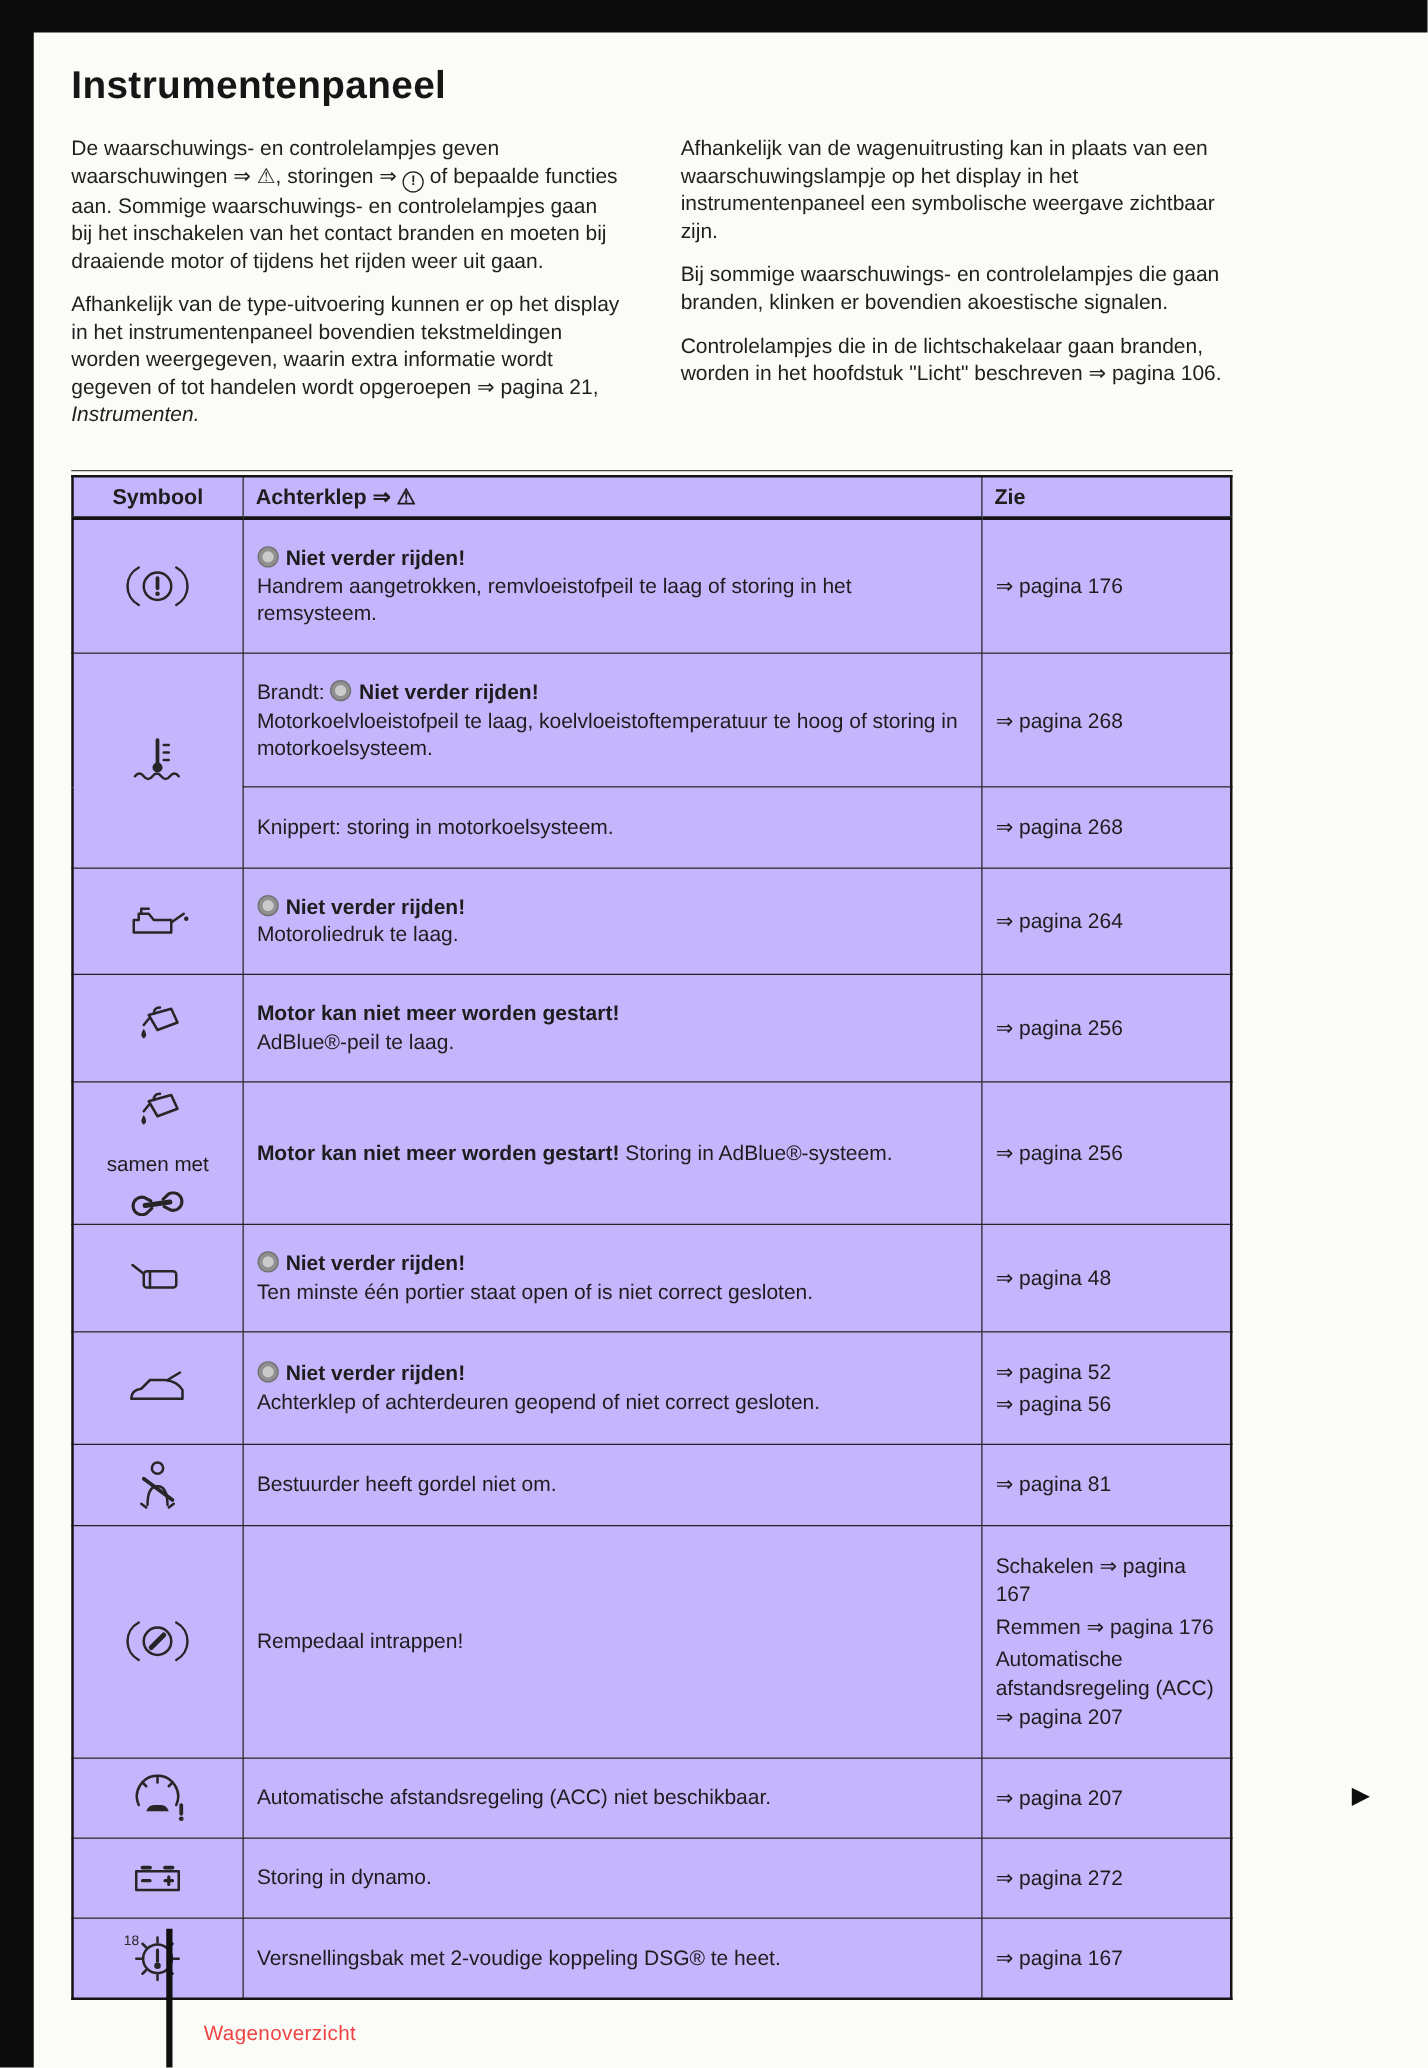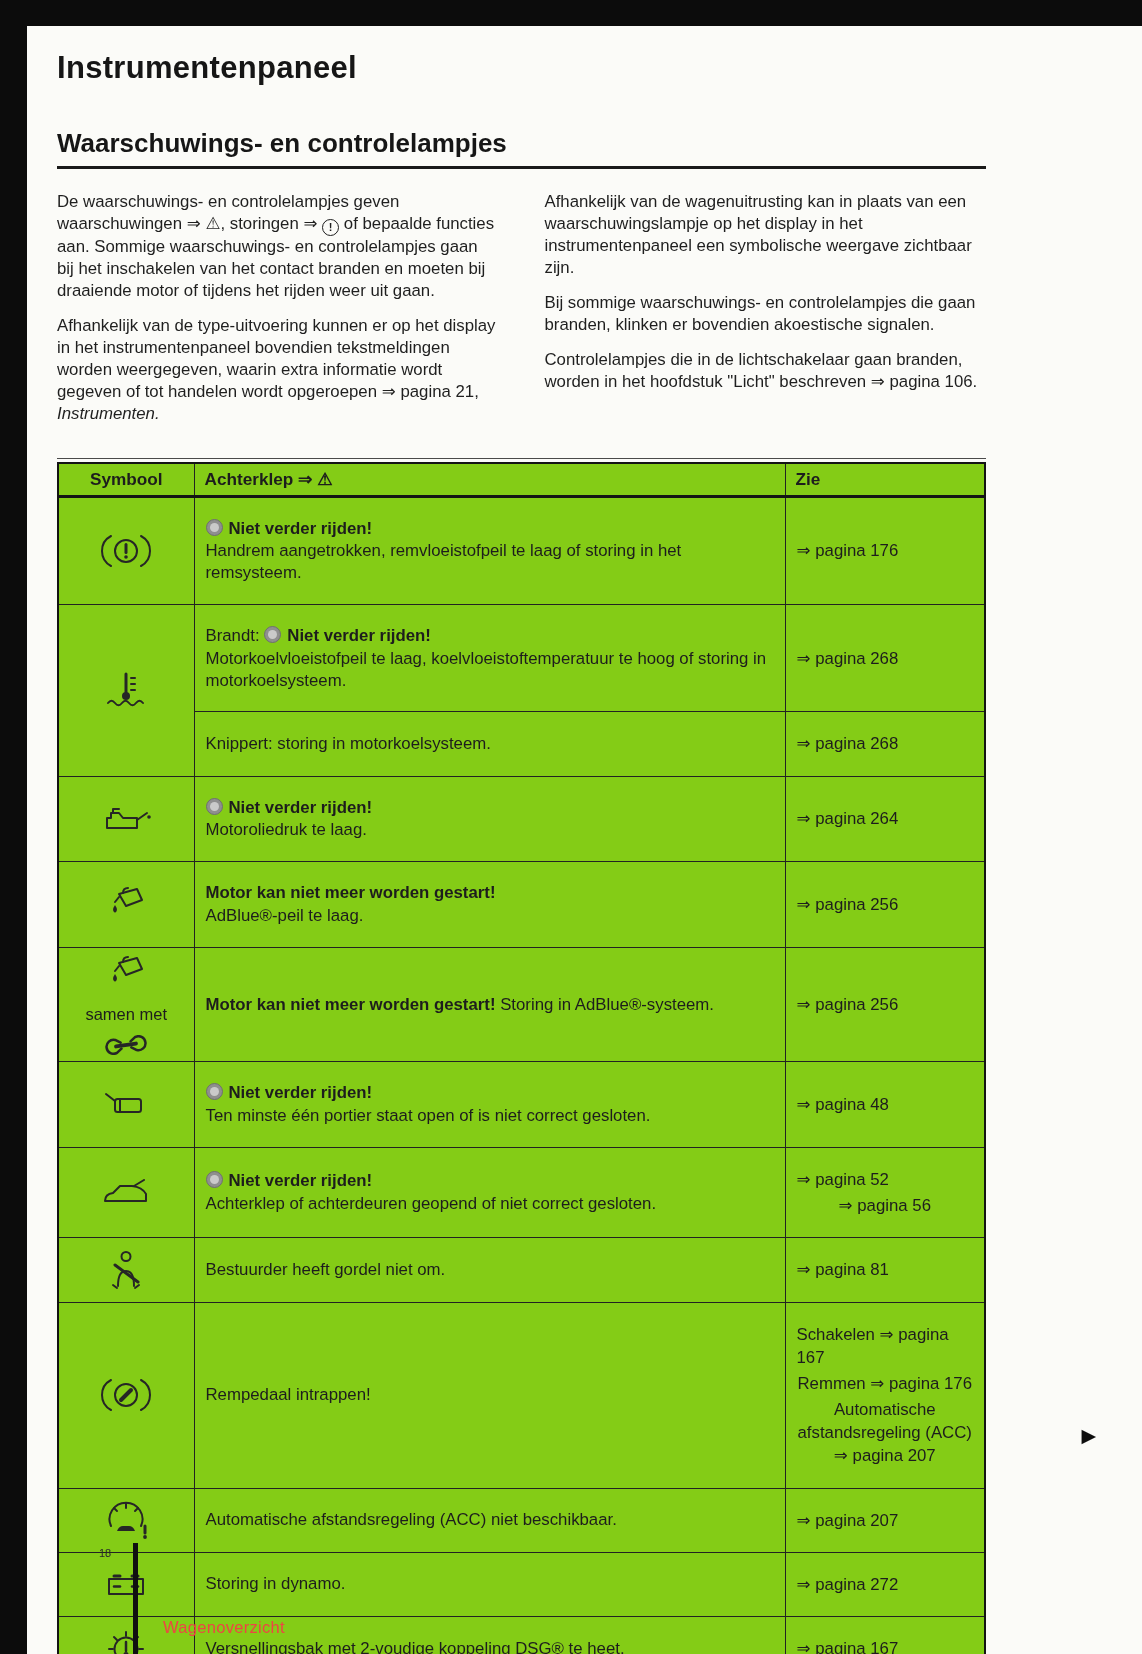--- a/index.html
+++ b/index.html
@@ -25,30 +25,30 @@
   .italic{font-style:italic;}
 
   .circ-excl{
     display:inline-flex;align-items:center;justify-content:center;
     width:15px;height:15px;border:1.6px solid #1d1d1d;border-radius:50%;
     font-size:11px;font-weight:bold;line-height:1;vertical-align:-2px;
   }
 
   .table-wrap{margin-top:20px;border-top:1.5px solid #4a4a4a;padding-top:2.5px;}
   table.warn{border-collapse:collapse;width:100%;table-layout:fixed;border:2.5px solid #141414;}
-  .warn th,.warn td{border:1.6px solid #222;background:#84cc16;}
+  .warn th,.warn td{border:1.6px solid #222;background:#c4b5fd;}
   .warn thead th{
     font-size:17.2px;font-weight:bold;text-align:left;padding:5px 10px;
     border-bottom:3.5px solid #141414;
   }
   .warn thead th.th-sym{text-align:center;}
   .warn td{padding:20px 11px;font-size:16.8px;line-height:1.3;vertical-align:middle;}
   td.sym{text-align:left;padding:6px 4px;}
   td.see{line-height:1.38;}
-  td.see .ref + .ref{margin-top:3px;text-align:center;}
+  td.see .ref + .ref{margin-top:3px;}
   .m-line{margin-bottom:1px;}
   .m-line b{font-weight:bold;}
   .sym-stack{display:flex;flex-direction:column;align-items:center;gap:10px;font-size:16.5px;}
 
   .stop-icon{
     display:inline-block;width:15px;height:15px;border-radius:50%;
     background:#8f8f8f;border:1px solid #6f6f6f;vertical-align:-2px;margin-right:6px;position:relative;
   }
   .stop-icon::after{
     content:"";position:absolute;left:3px;top:3px;right:3px;bottom:3px;border-radius:50%;background:#cacaca;
@@ -70,21 +70,20 @@
 </head>
 <body>
 
 <div class="scan-top"></div>
 <div class="scan-left"></div>
 
 <div class="content">
 
   <h1 class="page-title">Instrumentenpaneel</h1>
 
-  <h2 class="section-heading">Waarschuwings- en controlelampjes</h2>
 
   <div class="cols">
     <div class="col">
       <p><span>De waarschuwings- en controlelampjes geven waarschuwingen ⇒ ⚠, storingen ⇒ </span><span class="circ-excl">!</span><span> of bepaalde functies aan. Sommige waarschuwings- en controlelampjes gaan bij het inschakelen van het contact branden en moeten bij draaiende motor of tijdens het rijden weer uit gaan.</span></p>
       <p><span>Afhankelijk van de type-uitvoering kunnen er op het display in het instrumentenpaneel bovendien tekstmeldingen worden weergegeven, waarin extra informatie wordt gegeven of tot handelen wordt opgeroepen ⇒ pagina 21, </span><span class="italic">Instrumenten.</span></p>
     </div>
     <div class="col">
       <p>Afhankelijk van de wagenuitrusting kan in plaats van een waarschuwingslampje op het display in het instrumentenpaneel een symbolische weergave zichtbaar zijn.</p>
       <p>Bij sommige waarschuwings- en controlelampjes die gaan branden, klinken er bovendien akoestische signalen.</p>
       <p>Controlelampjes die in de lichtschakelaar gaan branden, worden in het hoofdstuk "Licht" beschreven ⇒ pagina 106.</p>

